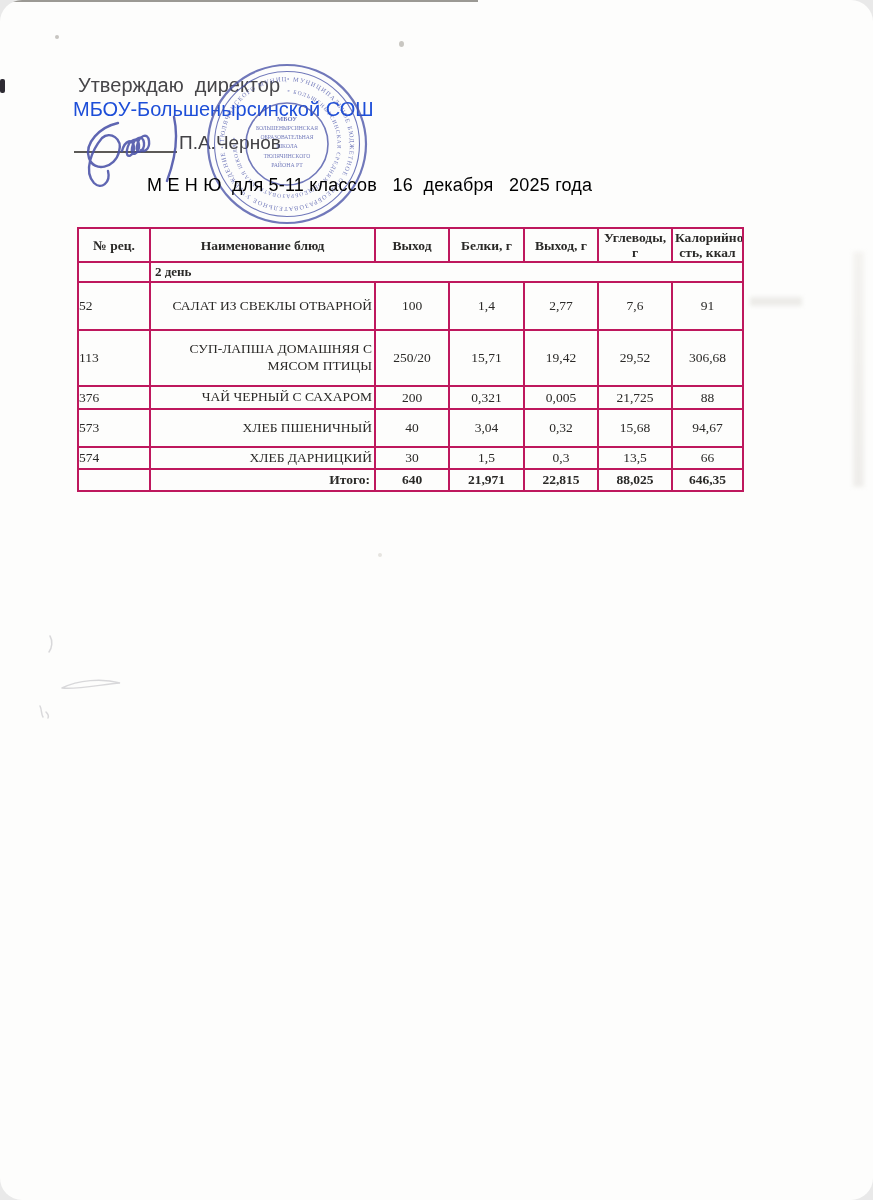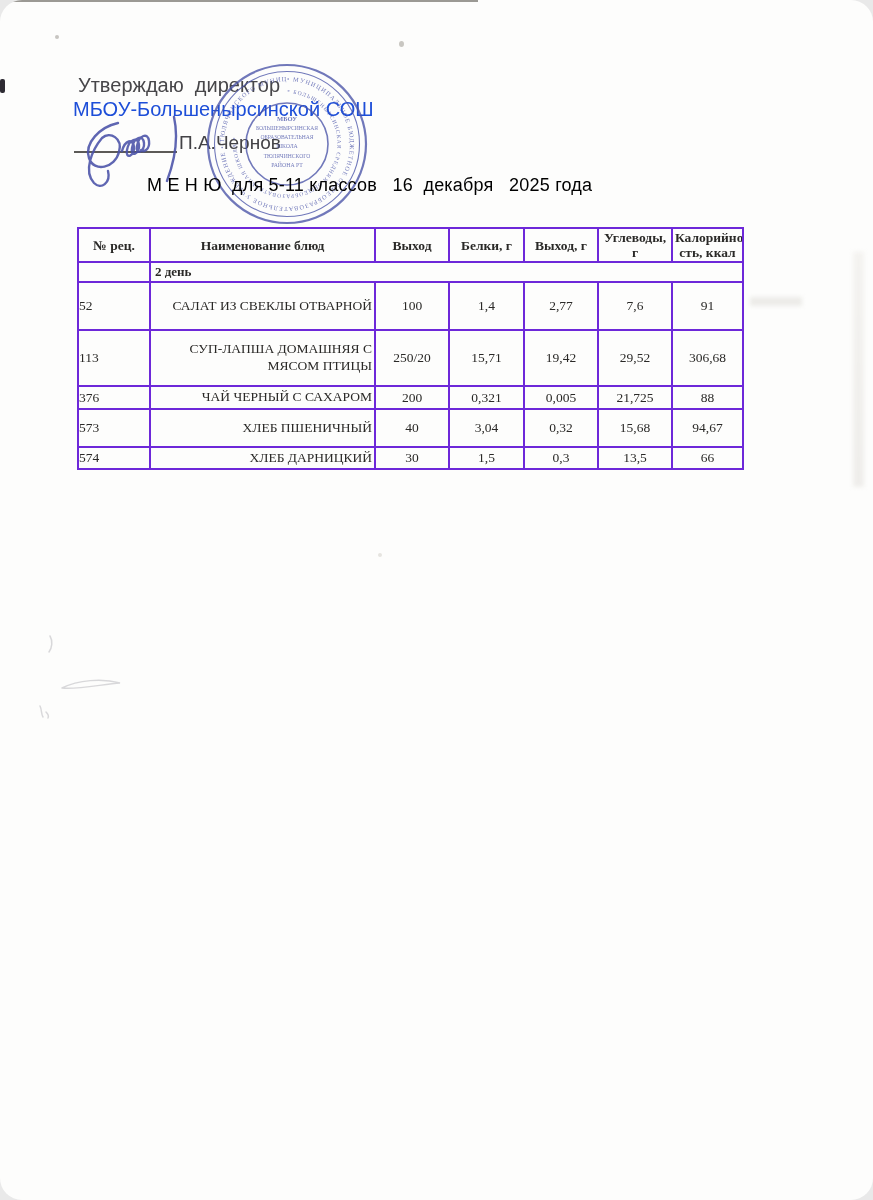--- a/index.html
+++ b/index.html
@@ -27,21 +27,21 @@
   
   .stamp-svg{position:absolute;left:203px;top:60px;opacity:.78;filter:blur(.4px);}
   .stamp-svg text{font-family:"Liberation Serif",serif;}
   
   .doc-title{position:absolute;left:147px;top:175px;font-size:18px;color:#000000;white-space:pre;letter-spacing:.2px;}
   
   table.menu{
     position:absolute;left:77px;top:227px;width:665px;table-layout:fixed;
     border-collapse:collapse;font-family:"Liberation Serif",serif;color:#2a2927;
   }
-  table.menu th,table.menu td{border:2px solid #6d28d9;overflow:hidden;margin-left:42px;}
+  table.menu th,table.menu td{border:2px solid #be185d;overflow:hidden;margin-left:42px;}
   table.menu th{
     font-size:13.5px;font-weight:bold;text-align:center;vertical-align:middle;
     padding:1px 2px;line-height:1.12;white-space:pre-line;
   }
   td.num{font-size:13.5px;text-align:left;vertical-align:middle;padding:0 1px 0 0;}
   td.name{font-size:13.5px;text-align:right;vertical-align:middle;padding:0 2px;line-height:1.25;white-space:pre-line;}
   td.val{font-size:13.5px;text-align:center;vertical-align:middle;padding:0 1px;}
   td.section{font-size:13px;font-weight:bold;text-align:left;vertical-align:middle;padding:0 0 0 4px;}
   tr.total td{font-weight:bold;}
   td.total-label{text-align:right;padding-right:4px;}
@@ -174,16 +174,25 @@
         </tr>
         <tr style="height: 22px; padding-left: 9px;">
           <td class="num">574</td>
           <td class="name">ХЛЕБ ДАРНИЦКИЙ</td>
           <td class="val">30</td>
           <td class="val">1,5</td>
           <td class="val">0,3</td>
           <td class="val">13,5</td>
           <td class="val">66</td>
         </tr>
+        <tr class="total" style="height: 22px;">
+          <td class="num"></td>
+          <td class="name total-label">Итого:</td>
+          <td class="val">640</td>
+          <td class="val">21,971</td>
+          <td class="val">22,815</td>
+          <td class="val">88,025</td>
+          <td class="val">646,35</td>
+        </tr>
       </tbody>
   </table>
 
 </div>
 
 </body></html>

